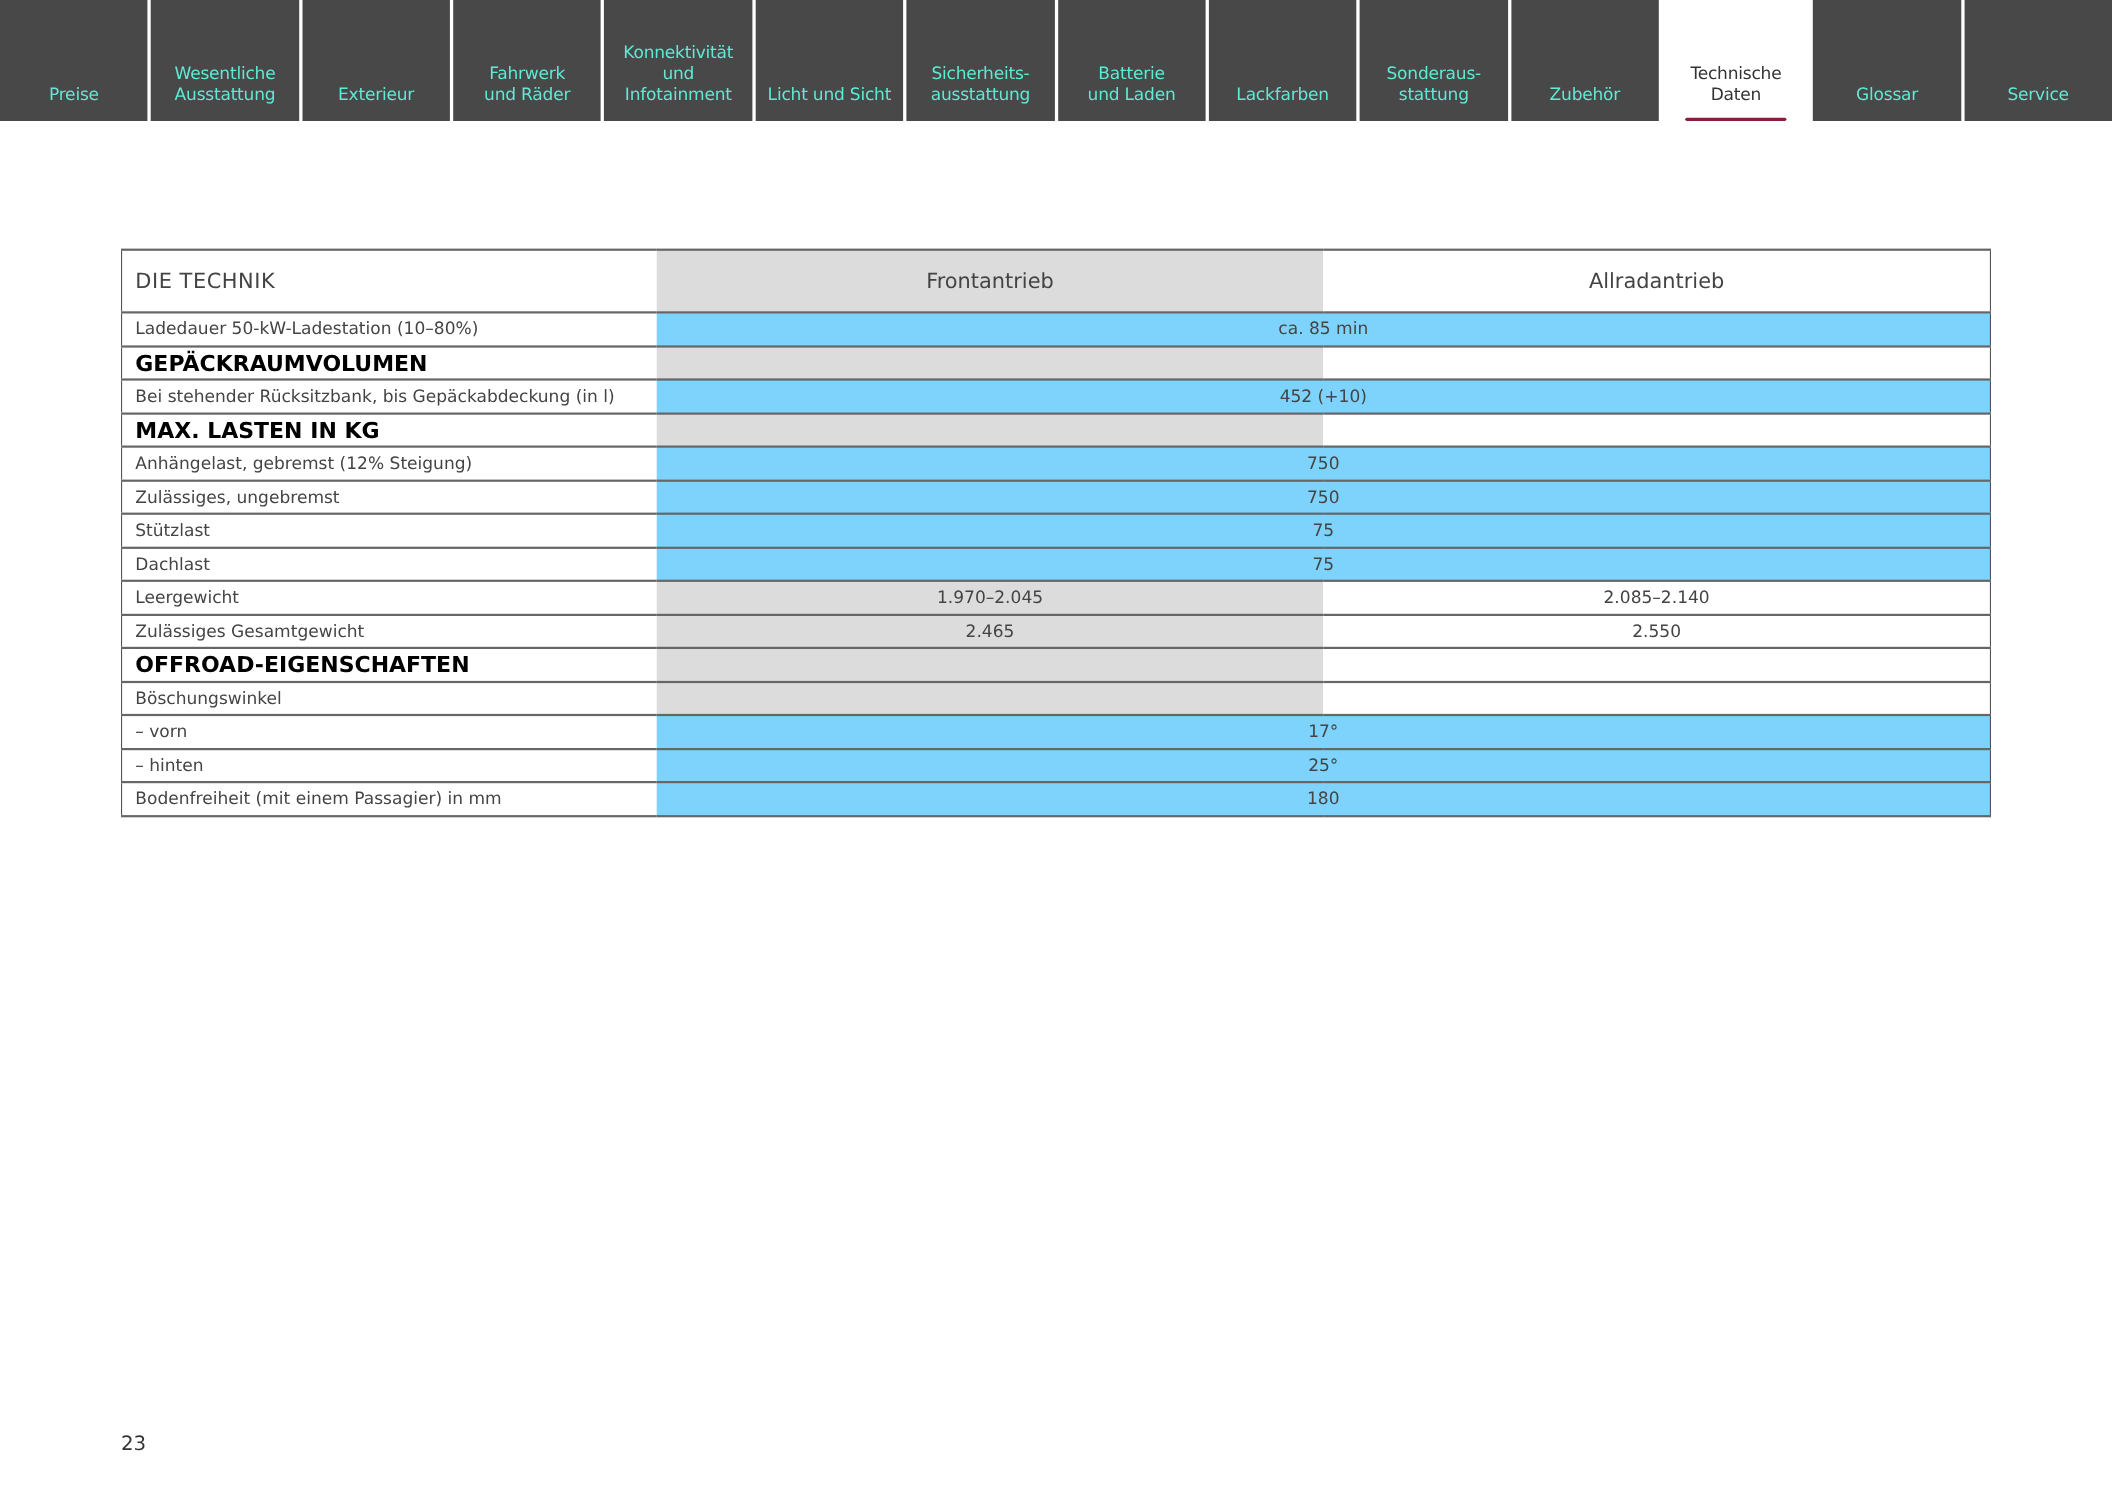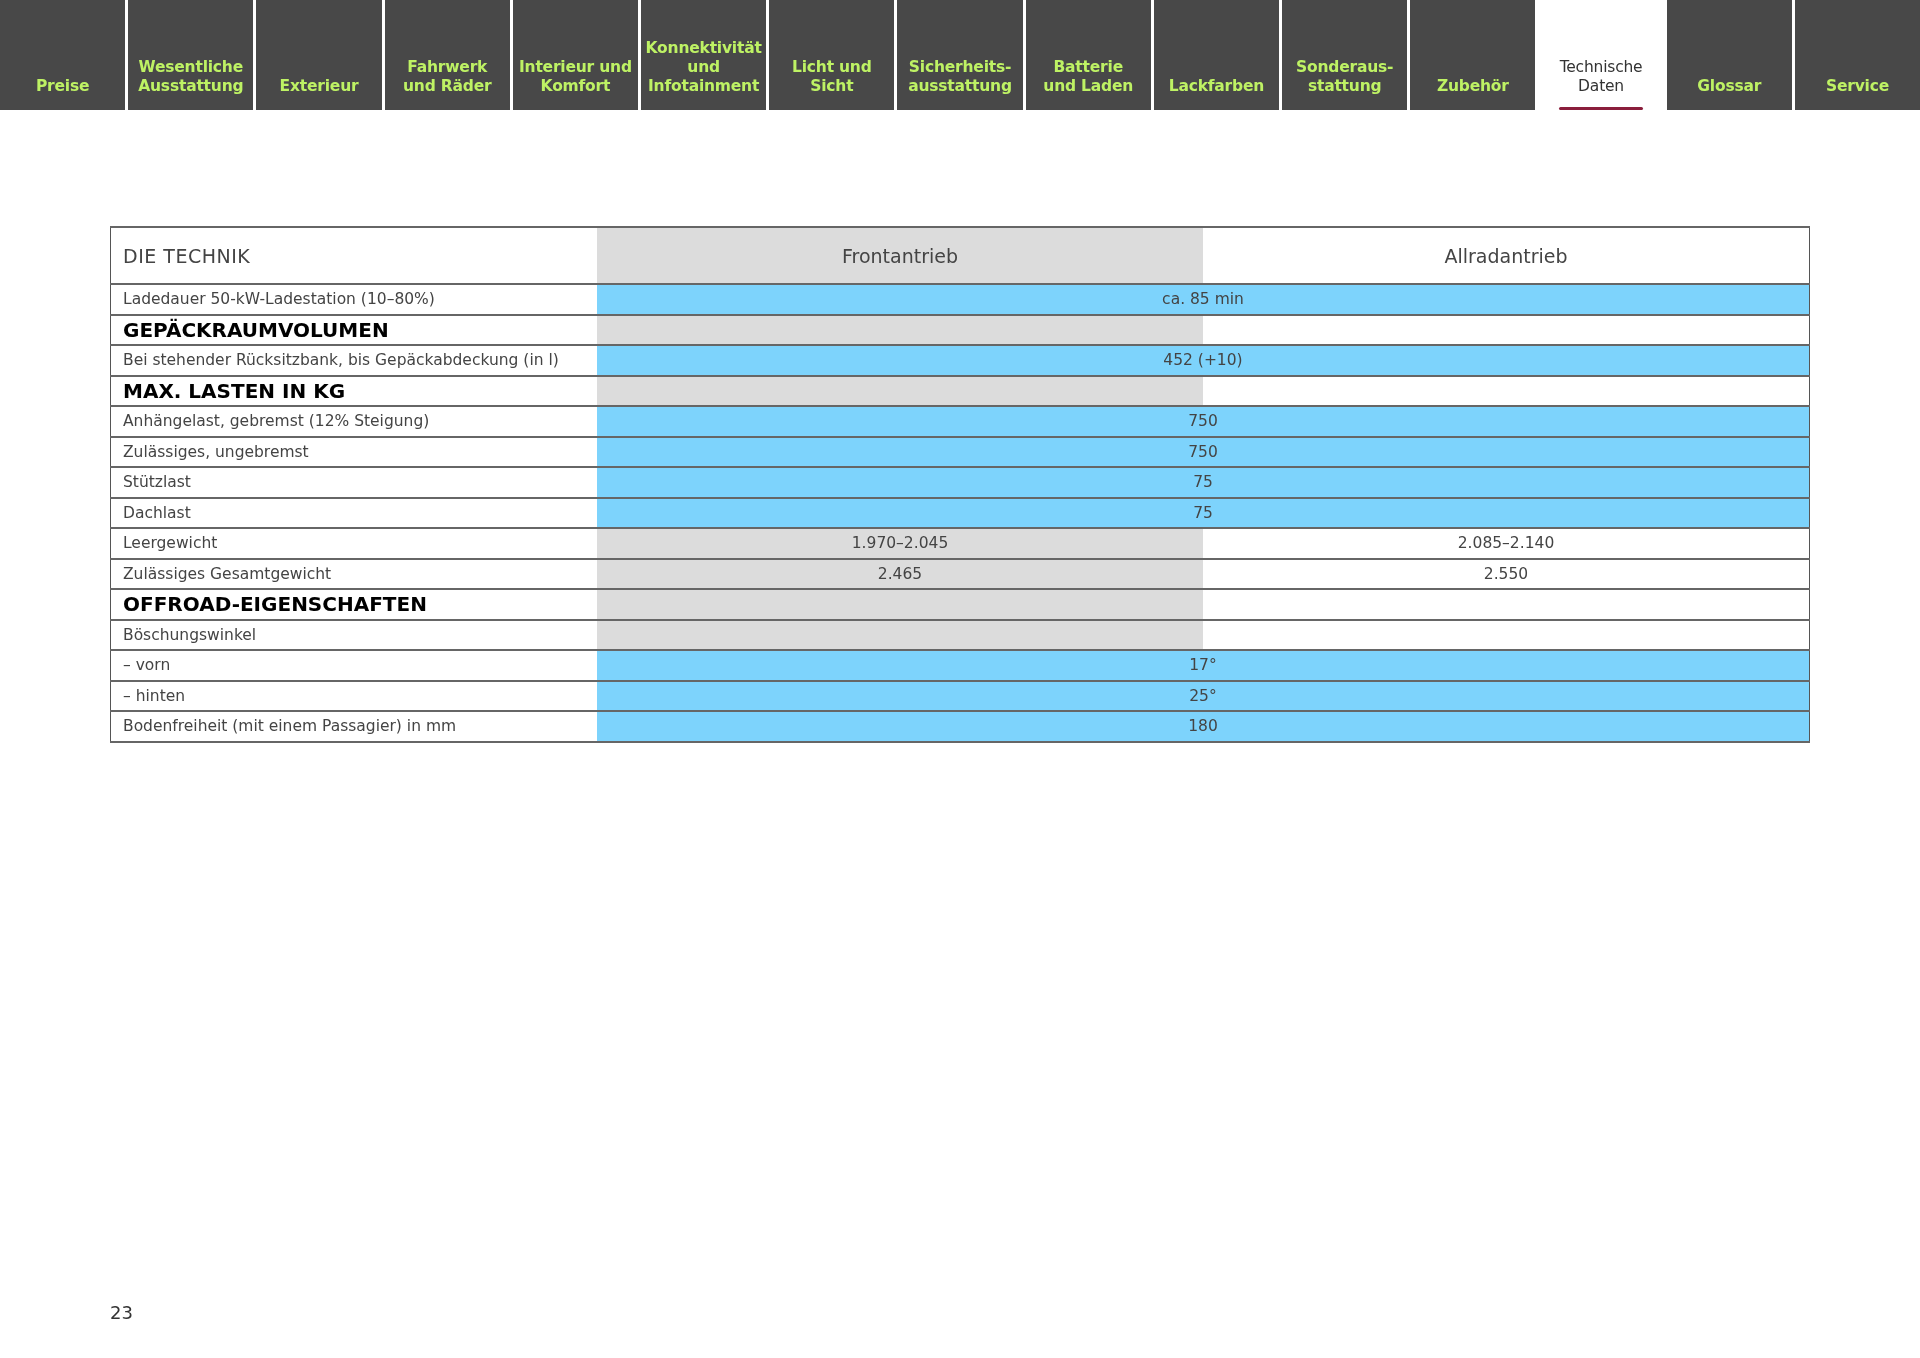--- a/index.html
+++ b/index.html
@@ -1,20 +1,20 @@
 <!DOCTYPE html>
 <html><head>
 <meta charset="utf-8">
 <style>
   html, body { margin:0; padding:0; }
   body { width:1920px; height:1358px; background:#ffffff; position:relative; overflow:hidden;
          font-family:"DejaVu Sans", "Liberation Sans", sans-serif; color:#333; }
   .tabs { position:absolute; left:0; top:0; width:1920px; height:110px; display:flex; gap:3px; background:#fff; }
-  .tab { flex:1 1 0; height:110px; background:#484848; color:#bef264; display:flex; align-items:flex-end; justify-content:center;
-         text-align:center; font-weight:bold; font-size:15.5px; line-height:19px; padding-bottom:14px; box-sizing:border-box; cursor:pointer; position:relative; white-space:pre-line; letter-spacing:-0.2px; }
+  .tab { flex:1 1 0; height:110px; background:#484848; color:#5eead4; display:flex; align-items:flex-end; justify-content:center;
+         text-align:center; font-weight:normal; font-size:15.5px; line-height:19px; padding-bottom:14px; box-sizing:border-box; cursor:pointer; position:relative; white-space:pre-line; letter-spacing:-0.2px; }
   .tab.active { background:#ffffff; color:#333; font-weight:normal; }
   .tab.active .underline { position:absolute; left:21px; right:21px; bottom:0px; height:3px; border-radius:2px; background:#8a1e3c; }
   .tab-label { display:block; }
   table.spec { position:absolute; left:110px; top:226px; width:1700px; border-collapse:collapse; border:1.5px solid #555; }
   table.spec td, table.spec th { border-top:2px solid #666; border-bottom:2px solid #666; padding:0 12px; font-size:15.5px; height:28.5px; color:#444; }
   table.spec th { height:55px; font-weight:normal; font-size:19px; color:#444; }
   th.title-cell { text-align:left; font-size:28px; letter-spacing:0.5px; color:#333; background:#fff; }
   .c1 { width:462px; text-align:left; background:#fff; }
   .c2 { width:582px; background:#dcdcdc; text-align:center; }
   .c3 { background:#fff; text-align:center; }
@@ -25,22 +25,20 @@
 </head>
 <body>
 
 <nav class="tabs">
   <div class="tab"><span class="tab-label">Preise</span></div>
   <div class="tab"><span class="tab-label">Wesentliche
 Ausstattung</span></div>
   <div class="tab"><span class="tab-label">Exterieur</span></div>
   <div class="tab"><span class="tab-label">Fahrwerk
 und Räder</span></div>
-  <div class="tab"><span class="tab-label">Interieur und
-Komfort</span></div>
   <div class="tab"><span class="tab-label">Konnektivität
 und
 Infotainment</span></div>
   <div class="tab"><span class="tab-label">Licht und Sicht</span></div>
   <div class="tab"><span class="tab-label">Sicherheits-
 ausstattung</span></div>
   <div class="tab"><span class="tab-label">Batterie
 und Laden</span></div>
   <div class="tab"><span class="tab-label">Lackfarben</span></div>
   <div class="tab"><span class="tab-label">Sonderaus-

